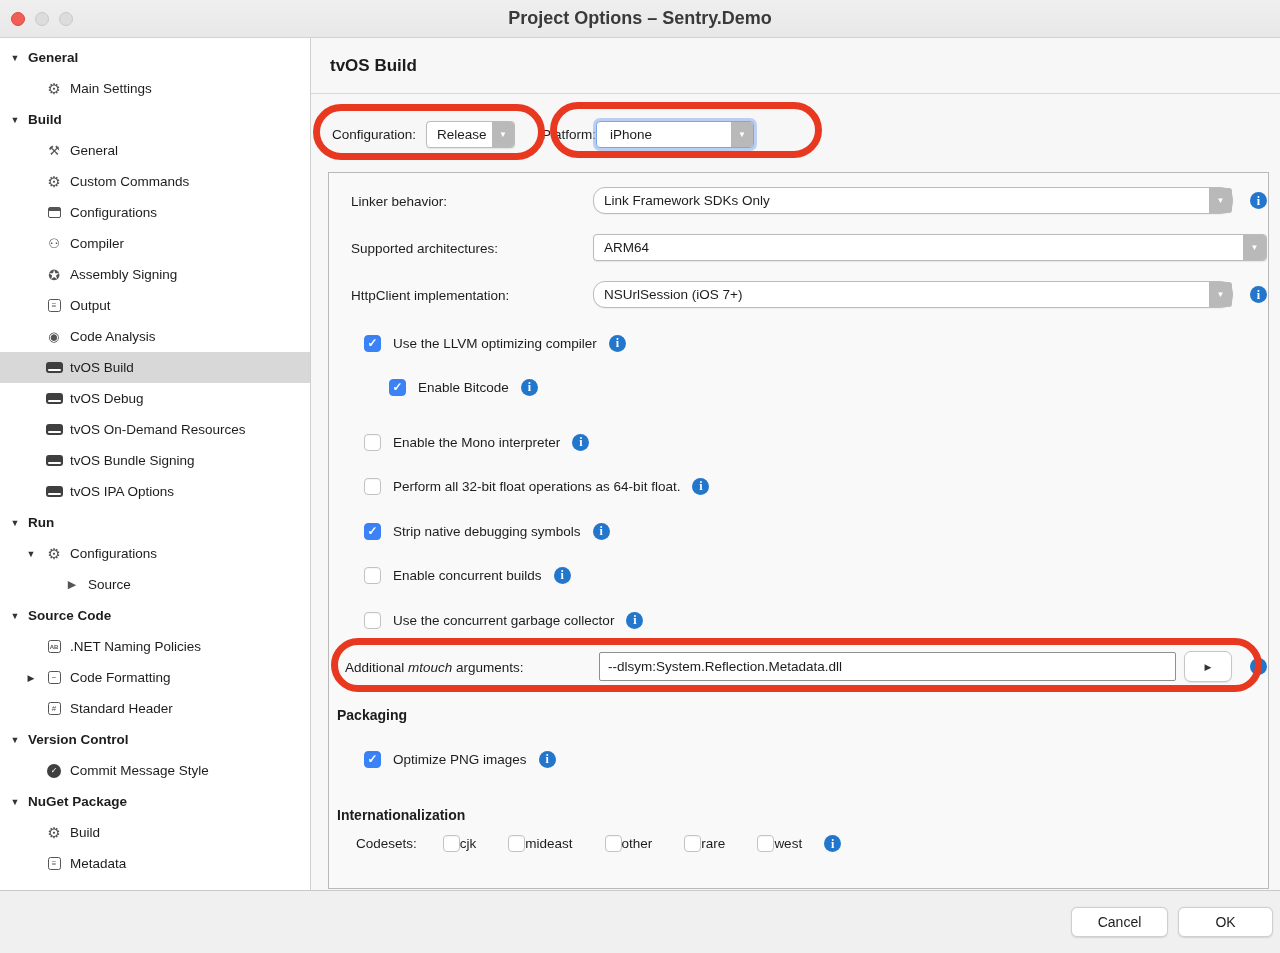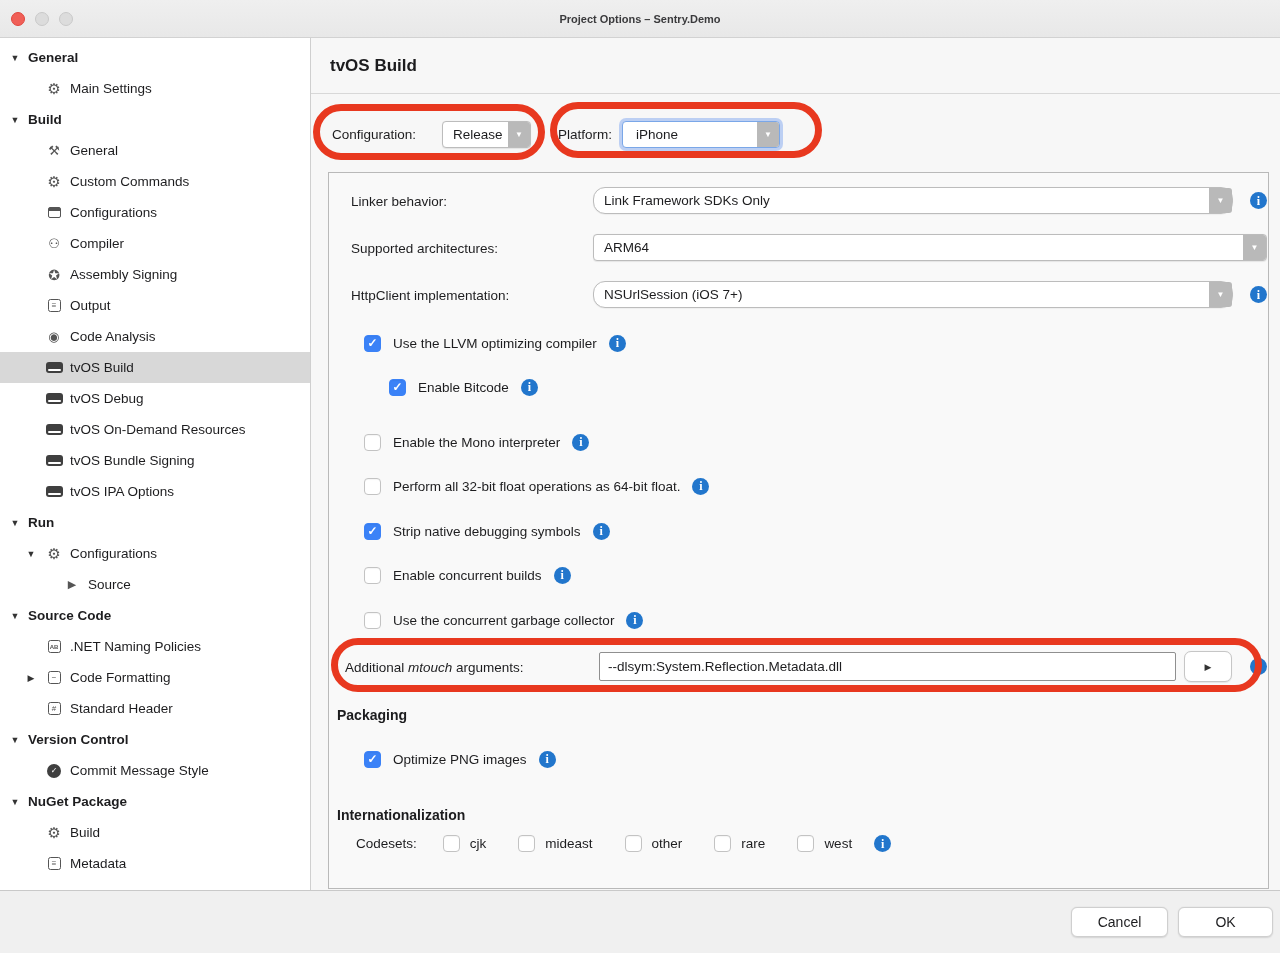--- a/index.html
+++ b/index.html
@@ -19,21 +19,21 @@
     background:linear-gradient(#efefef,#e8e8e8);
     border-bottom:1px solid #d2d2d2;
     display:flex; align-items:center; position:relative;
   }
   .traffic { display:flex; gap:10px; margin-left:11px; }
   .light { width:14px; height:14px; border-radius:50%; }
   .light.red { background:#f05f57; border:1px solid #e0463e; }
   .light.gray { background:#dcdcdc; border:1px solid #c9c9c9; }
   .win-title {
     position:absolute; left:0; right:0; text-align:center;
-    font-size:11px; font-weight:bold; color:#3a3a3c;
+    font-size:18px; font-weight:bold; color:#3a3a3c;
   }
 
   
   .content { flex:1 1 auto; display:flex; min-height:0; }
 
   
   .sidebar {
     width:311px; flex:0 0 311px; background:#ffffff;
     border-right:1px solid #cfcfcf; padding-top:4px; overflow:hidden;
   }
@@ -72,22 +72,22 @@
     height:27px; background:#fff; border:1px solid #bcbcbc; border-radius:4px;
     display:flex; align-items:center; padding-left:10px; font-size:13.5px;
     position:relative; box-shadow:0 0.5px 1px rgba(0,0,0,.08);
   }
   .combo .arrow {
     position:absolute; right:0; top:0; bottom:0; width:22px;
     background:#b9b9b9; border-radius:0 3px 3px 0;
     display:flex; align-items:center; justify-content:center;
   }
   .combo .arrow::after { content:"▼"; color:#fff; font-size:8px; }
-  .combo-config { width:89px; margin-left:26px; }
-  .combo-platform { width:158px; margin-left:10px; border:1px solid #7aa7e8; box-shadow:0 0 0 3px rgba(140,175,240,.55);padding-left:13px; }
+  .combo-config { width:89px; margin-left:10px; }
+  .combo-platform { width:158px; border:1px solid #7aa7e8; box-shadow:0 0 0 3px rgba(140,175,240,.55);padding-left:13px; }
   .ml-config-platform { margin-left:27px; }
 
   
   .oval { position:absolute; border:7px solid #e8381f; border-radius:30px; pointer-events:none; z-index:5; }
   .oval-config   { left:2px;   top:66px;  width:232px; height:56px; }
   .oval-platform { left:239px; top:64px;  width:272px; height:56px; }
   .oval-mtouch   { left:20px;  top:600px; width:931px; height:54px; border-radius:27px; }
 
   
   .form-box {
@@ -137,21 +137,21 @@
     display:flex; align-items:center; justify-content:center;
     box-shadow:0 0.5px 1px rgba(0,0,0,.08);
   }
   .mtouch-btn::after { content:"▶"; font-size:9px; color:#333; }
   .mtouch-info { position:absolute; left:921px; top:7px; }
 
   .section-h { position:absolute; left:8px; font-size:14px; font-weight:bold; color:#1c1c1e; }
 
   .codesets { position:absolute; left:27px; top:662px; display:flex; align-items:center; }
   .codesets .cs-label { font-size:13.5px; margin-right:26px; }
-  .cs-item { display:flex; align-items:center; gap:10px; margin-right:32px; }
+  .cs-item { display:flex; align-items:center; margin-right:32px; }
   .codesets .info { margin-left:-10px; }
 
   
   .footer {
     height:63px; flex:0 0 63px; background:#f0f0f0;
     border-top:1px solid #c9c9c9; position:relative;
   }
   .btn {
     position:absolute; top:16px; height:30px;
     background:#fff; border:1px solid #cfcfcf; border-radius:6px;

